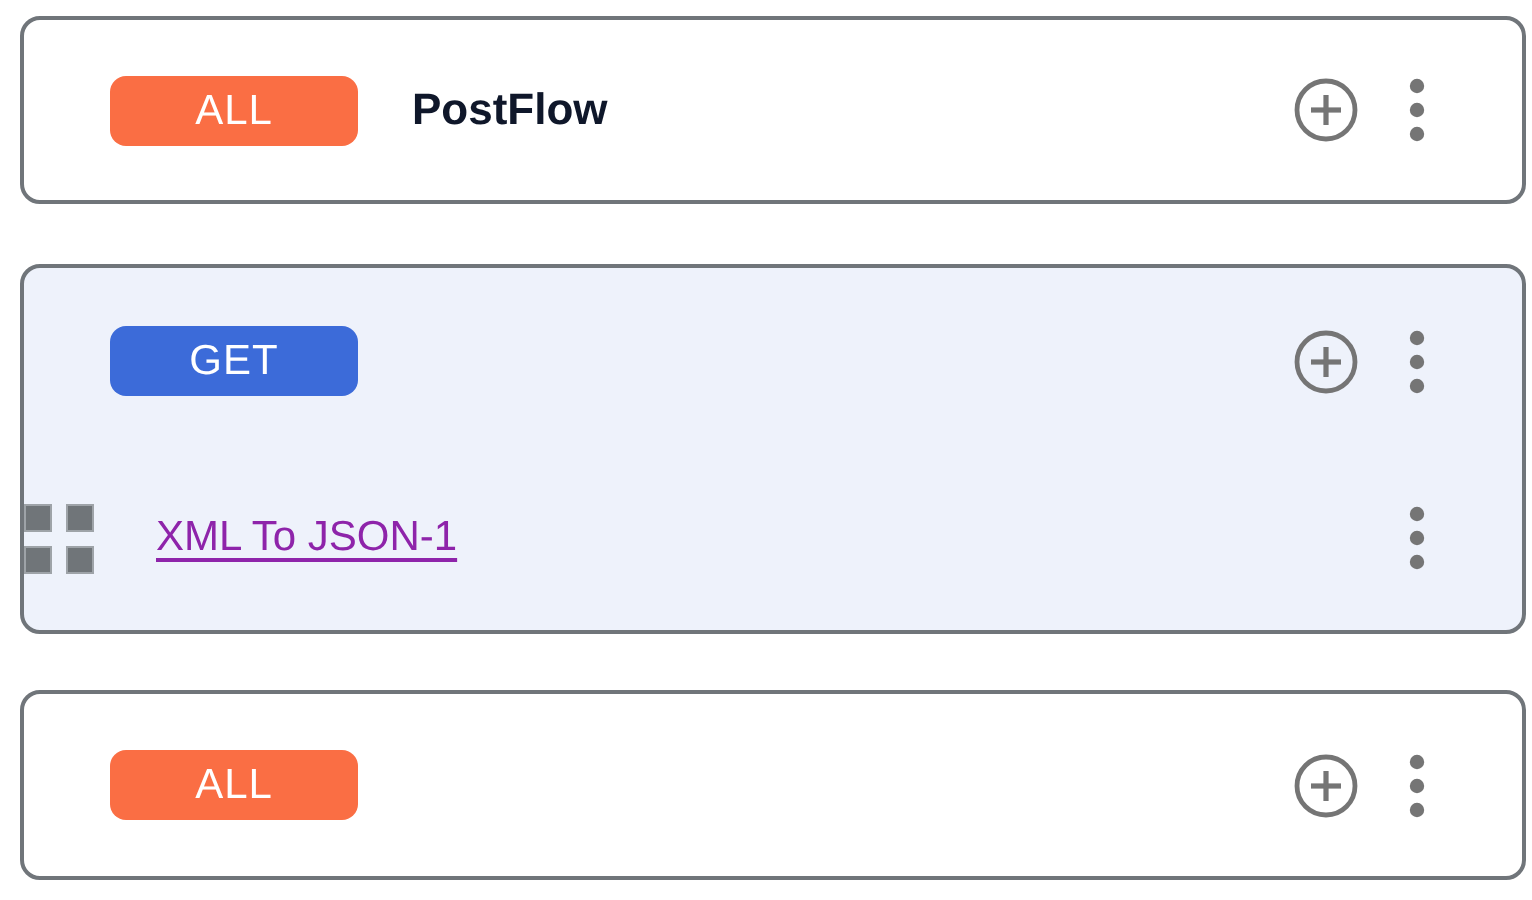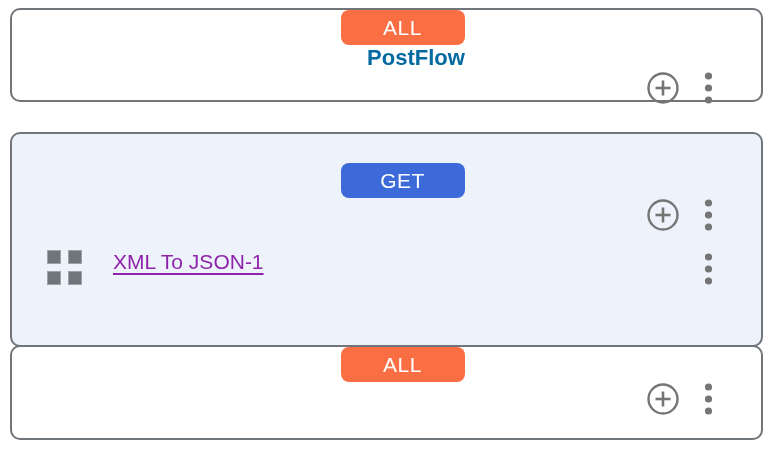--- a/index.html
+++ b/index.html
@@ -6,48 +6,48 @@
   body{
     width:766px;height:450px;position:relative;background:#ffffff;
     font-family:"Liberation Sans","DejaVu Sans",sans-serif;
     -webkit-font-smoothing:antialiased;overflow:hidden;
   }
   .card{
     position:absolute;left:10px;width:753px;box-sizing:border-box;
     background:#ffffff;border:2px solid #70757A;border-radius:10px;
   }
   #card-postflow{top:8px;height:94px;}
-  #card-conditional{top:132px;height:215px;background:#EEF2FB;}
+  #card-conditional{top:132px;height:185px;background:#EEF2FB;}
   #card-preflow{top:345px;height:95px;}
 
-  .header-row{display:flex;align-items:center;padding-left:32px;flex-direction:column;}
+  .header-row{display:flex;align-items:center;padding-left:43px;}
   .full-center .header-row{height:100%;}
   #card-conditional .header-row{margin-top:29px;height:35px;}
 
   .badge{
     width:124px;height:35px;border-radius:8px;flex:0 0 auto;
     display:flex;align-items:center;justify-content:center;
     color:#ffffff;font-size:21px;letter-spacing:.5px;line-height:1;
   }
   .badge-all{background:#FA6E44;}
   .badge-get{background:#3C6BD9;}
 
   .flow-title{
-    margin-left:27px;font-size:22px;font-weight:bold;color:#0369a1;
+    margin-left:27px;font-size:22px;font-weight:bold;color:#0f172a;
     white-space:nowrap;
   }
 
   .icon-group{margin-left:auto;display:flex;align-items:center;gap:24px;padding-right:48px;}
   .icon-btn{
     background:none;border:none;padding:0;margin:0;cursor:pointer;
     display:flex;align-items:center;justify-content:center;
   }
 
   .policy-row{
-    display:flex;height:38px;margin-top:52px;padding-left:35px;
+    display:flex;align-items:center;height:38px;margin-top:52px;
   }
   .grid-icon{
     width:35px;height:35px;flex:0 0 auto;
     display:grid;grid-template-columns:14px 14px;grid-template-rows:14px 14px;
     gap:7px;
   }
   .grid-icon span{background:#707579;box-shadow:inset 0 0 0 1px #9EA3A8;}
   .policy-link{
     margin-left:31px;font-size:21px;color:#8E24AA;text-decoration:underline;
     text-underline-offset:4px;white-space:nowrap;

